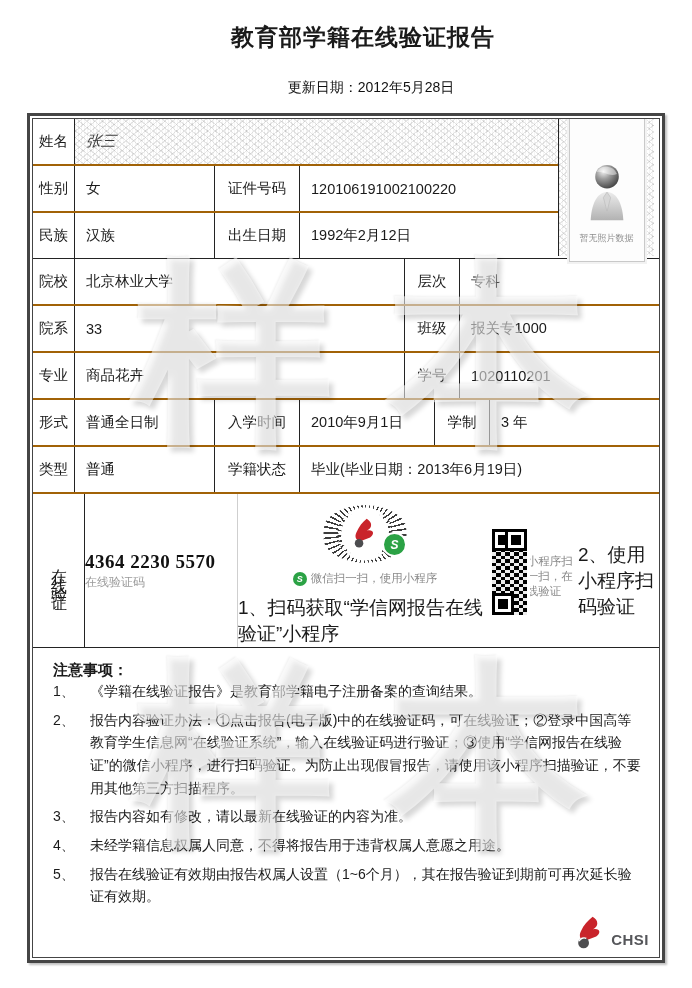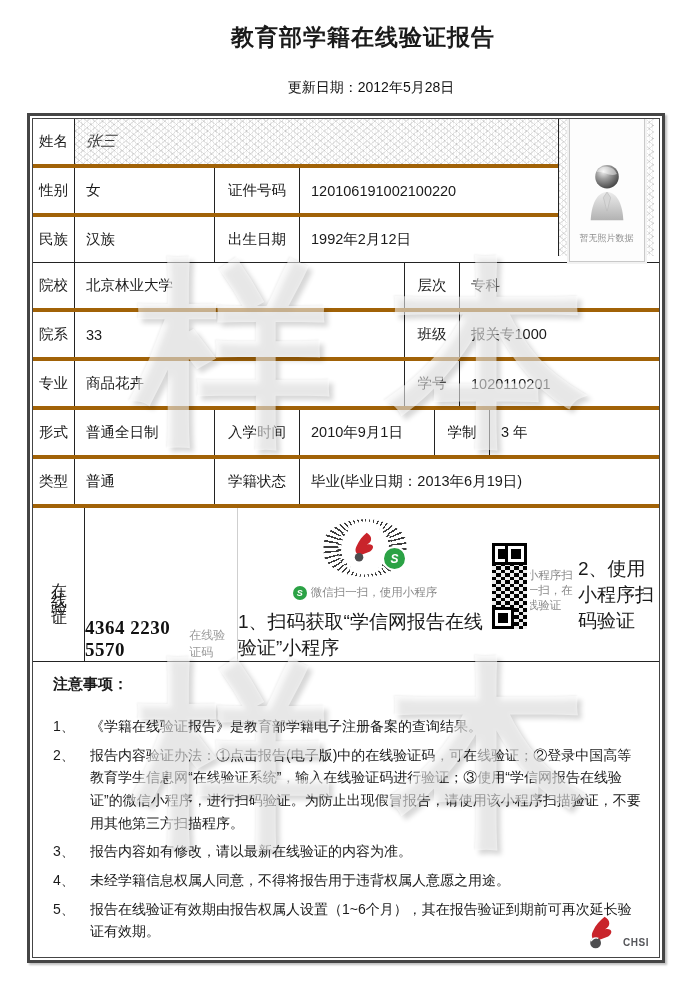--- a/index.html
+++ b/index.html
@@ -19,21 +19,21 @@
 
   
   .wm{position:absolute;z-index:6;pointer-events:none;white-space:nowrap;
     font-size:200px;font-weight:bold;line-height:1;
     color:rgba(255,255,255,0.55);letter-spacing:55px;
     text-shadow:4px 4px 5px rgba(0,0,0,0.16),-1px -1px 2px rgba(0,0,0,0.05);}
   .wm1{top:135px;left:100px;}
   .wm2{top:535px;left:100px;}
 
   
-  .row{display:flex;height:45px;border-bottom:4px solid #a16207;}
+  .row{display:flex;height:45px;border-bottom:2px solid #a16207;}
   .cell{display:flex;align-items:center;box-sizing:border-box;font-size:14.5px;}
   .lab{justify-content:center;border-right:1px solid #232323;}
   .val{padding-left:11px;border-right:1px solid #232323;}
   .nbr{border-right:none !important;}
   .w42{width:42px;}.w55{width:55px;}.w85{width:85px;}
   .w140{width:140px;}.w135{width:135px;}.w330{width:330px;}
   .flex1{flex:1;}
 
   .topblock{display:flex;border-bottom:1px solid #232323;}
   .topleft{width:525px;}
@@ -51,21 +51,21 @@
   .photo-box{width:76px;height:149px;background:#fdfdfd;border:1px solid #c9c9c9;
     box-shadow:0 0 0 2px #f2f2f2;display:flex;flex-direction:column;
     align-items:center;justify-content:flex-end;padding-bottom:16px;box-sizing:border-box;}
   .photo-text{font-size:9px;color:#8d8d8d;margin-top:10px;}
 
   
   .vrow{display:flex;height:153px;border-bottom:1px solid #232323;}
   .vlabel{width:52px;border-right:1px solid #232323;display:flex;align-items:center;
     justify-content:center;writing-mode:vertical-lr;font-size:16px;
     letter-spacing:9px;box-sizing:border-box;padding-top:6px;}
-  .vcode{width:152px;display:flex;flex-direction:row;align-items:flex-end;
+  .vcode{width:152px;display:flex;flex-direction:column;align-items:flex-start;
     justify-content:center;box-sizing:border-box;}
   .code{font-family:"Liberation Serif",serif;font-weight:bold;font-size:19px;
     letter-spacing:0.5px;color:#111;}
   .code-cap{margin-top:1px;font-size:12px;color:#9a9a9a;}
   .vwechat{width:255px;border-left:1px solid #cfcfcf;box-sizing:border-box;
     display:flex;flex-direction:column;align-items:center;padding-top:11px;}
   .vmini{flex:1;display:flex;flex-direction:row;align-items:center;padding-top:11px;}
   .qr-cap{font-size:11.5px;color:#8a8a8a;display:flex;align-items:center;gap:4px;}
   .vstep{font-size:19px;color:#1a1a1a;margin-top:9px;}
 
@@ -91,27 +91,27 @@
     background:repeating-linear-gradient(0deg,#131313 0 3px,#fff 3px 7px),
                repeating-linear-gradient(90deg,#131313 0 4px,#fff 4px 9px);
     background-blend-mode:difference;outline:3px solid #fff;}
   .finder{position:absolute;width:22px;height:22px;border:3px solid #000;background:#fff;
     box-sizing:border-box;}
   .finder::after{content:"";position:absolute;inset:3px;background:#000;}
   .f-tl{top:0;left:0;}.f-tr{top:0;right:0;}.f-bl{bottom:0;left:0;}
 
   
   .notes{position:relative;padding:13px 18px 0 20px;font-size:14px;}
-  .notes-title{font-weight:bold;font-size:15px;margin-bottom:21px;}
+  .notes-title{font-weight:bold;font-size:15px;margin-bottom:0;}
   .note-item{display:flex;line-height:1.62;margin-bottom:6px;font-weight:500;}
   .note-num{width:37px;flex-shrink:0;}
   .note-text{flex:1;}
 
   .chsi-logo{position:absolute;right:10px;bottom:6px;display:flex;align-items:flex-end;gap:4px;}
-  .chsi-text{font-size:10px;font-weight:bold;color:#55565a;letter-spacing:0.5px;padding-bottom:3px;}
+  .chsi-text{font-size:15px;font-weight:bold;color:#55565a;letter-spacing:0.5px;padding-bottom:3px;}
 </style>
 </head>
 <body>
 
 <div class="header">
   <div class="title">教育部学籍在线验证报告</div>
   <div class="subtitle">更新日期：2012年5月28日</div>
 </div>
 
 <div class="doc">

